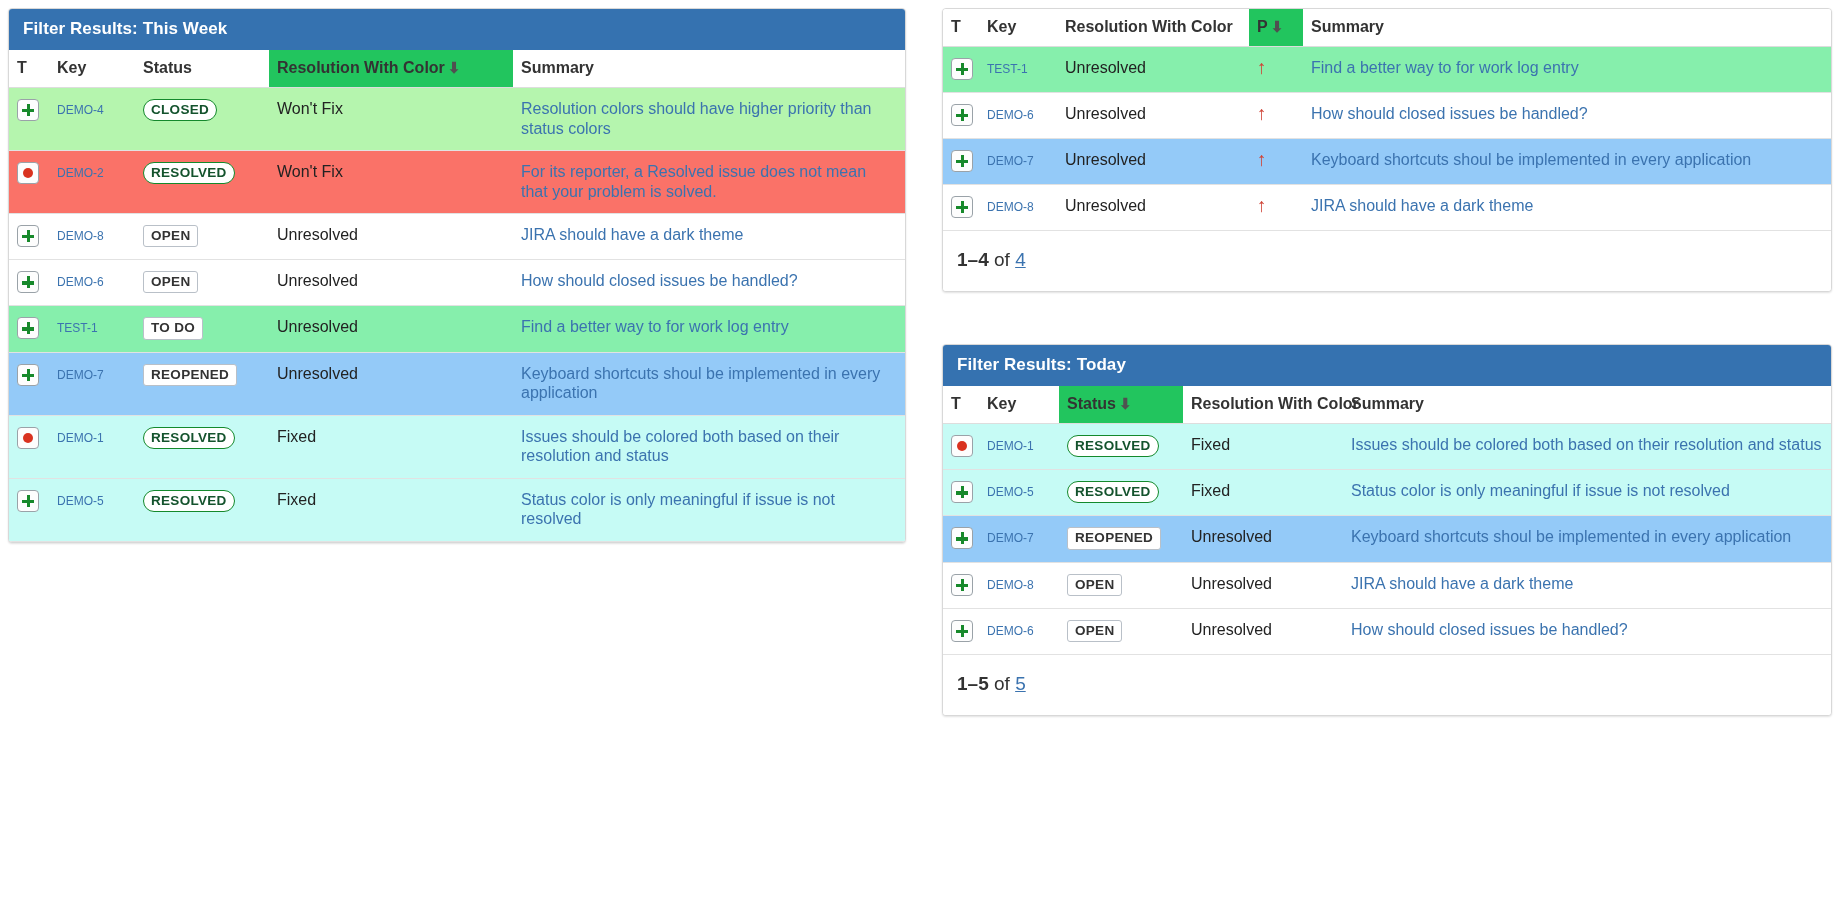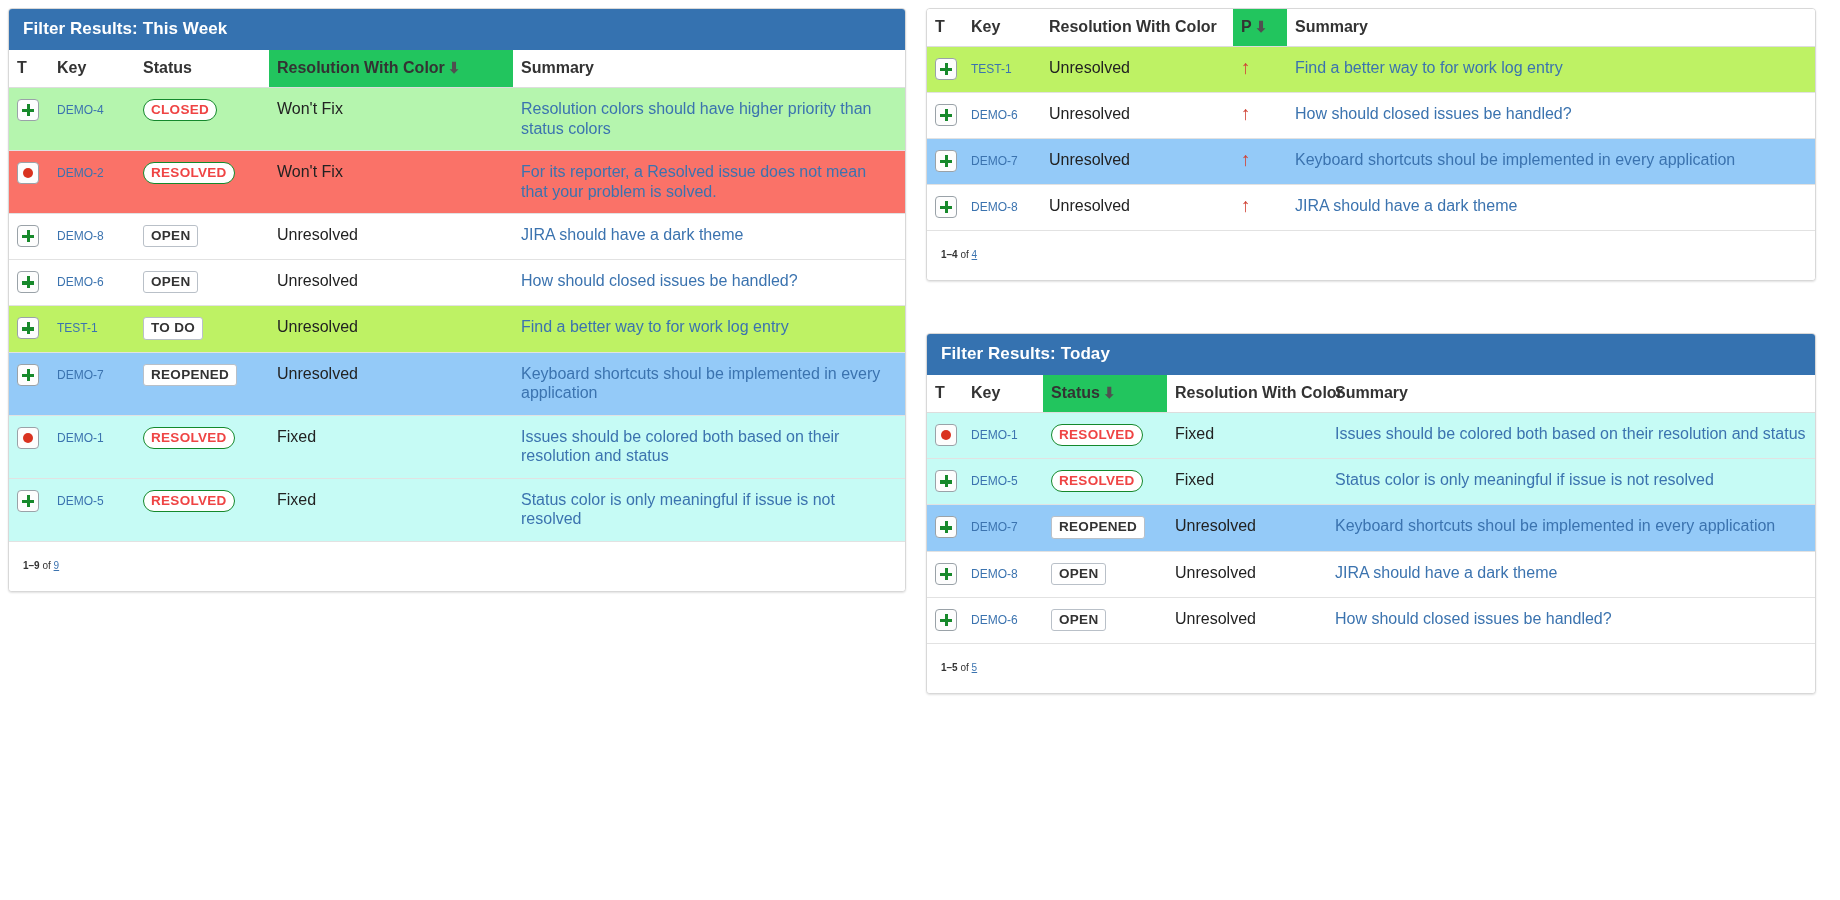--- a/index.html
+++ b/index.html
@@ -7,21 +7,21 @@
     margin: 0; padding: 0;
     width: 1840px; height: 900px;
     background: #ffffff;
     font-family: "Liberation Sans", sans-serif;
     -webkit-font-smoothing: antialiased;
   }
   #page {
     position: relative;
     width: 1840px; height: 900px;
     display: flex;
-    gap: 20px;
+    gap: 36px;
     padding: 8px 0 0 0;
   }
   .col-left  { width: 906px; padding-left: 8px; }
   .col-right { width: 890px; }
 
   
   .gadget {
     background: #fff;
     border: 1px solid #d8d8d8;
     border-radius: 4px;
@@ -83,21 +83,21 @@
   
   .d-t   { width: 36px; }
   .d-key { width: 80px; }
   .d-st  { width: 124px; }
   .d-res { width: 160px; }
 
   
   tr.c-green  td { background: #b5f5ae; }
   tr.c-red    td { background: #fa7268; }
   tr.c-white  td { background: #ffffff; }
-  tr.c-pink   td { background: #bef264; }
+  tr.c-pink   td { background: #86efac; }
   tr.c-blue   td { background: #94caf8; }
   tr.c-cyan   td { background: #c6fbf5; }
   tr.c-orange td { background: #f5b97a; }
 
   
   .issue-key { color: #3b73af; text-decoration: none; font-size: 12px; }
   .summary { color: #3b73af; text-decoration: none; font-size: 16px; }
   .resolution { color: #222; font-size: 16px; }
   .resolution.unresolved { }
 
@@ -107,21 +107,21 @@
     border: 1px solid;
     border-radius: 3px;
     background: #ffffff;
     font-size: 13.5px;
     font-weight: bold;
     letter-spacing: .3px;
     padding: 3px 7px 3px 7px;
     line-height: 1.05;
     white-space: nowrap;
   }
-  .lz-green { color: #ef4444; border-color: #14892c; border-radius: 11px; }
+  .lz-green { color: #14532d; border-color: #14892c; border-radius: 11px; }
   .lz-grey  { color: #333333; border-color: #b9c0c8; }
 
   
   .type-icon {
     display: inline-block;
     width: 22px; height: 22px;
     border: 1px solid #9aa2a8;
     border-radius: 4px;
     background: #fdfdfd;
     position: relative;
@@ -143,21 +143,21 @@
   .prio-arrow {
     color: #d04437;
     font-size: 19px;
     font-weight: bold;
     line-height: 1;
     display: inline-block;
   }
 
   
   .pager {
-    font-size: 10px;
+    font-size: 19px;
     color: #333333;
     padding: 18px 14px 20px 14px;
     background: #ffffff;
   }
   .pager .range { font-weight: bold; }
   .pager .total {
     color: #3b73af;
     text-decoration: underline;
   }
 </style>
@@ -236,25 +236,20 @@
             <tr class="c-cyan">
               <td class="w-t"><span class="type-icon icon-feature"></span></td>
               <td class="w-key"><a href="#" class="issue-key">DEMO-5</a></td>
               <td class="w-st"><span class="lozenge lz-green">RESOLVED</span></td>
               <td class="w-res"><span class="resolution">Fixed</span></td>
               <td><a href="#" class="summary">Status color is only meaningful if issue is not resolved</a></td>
             </tr>
           </tbody>
       </table>
 
-      <div class="pager">
-        <span class="range">1–9</span>
-        <span>of</span>
-        <a href="#" class="total">9</a>
-      </div>
     </section>
 
   </div>
 
   <div class="col-right">
 
     <section class="gadget">
 
       <table class="issues">
         <thead>

